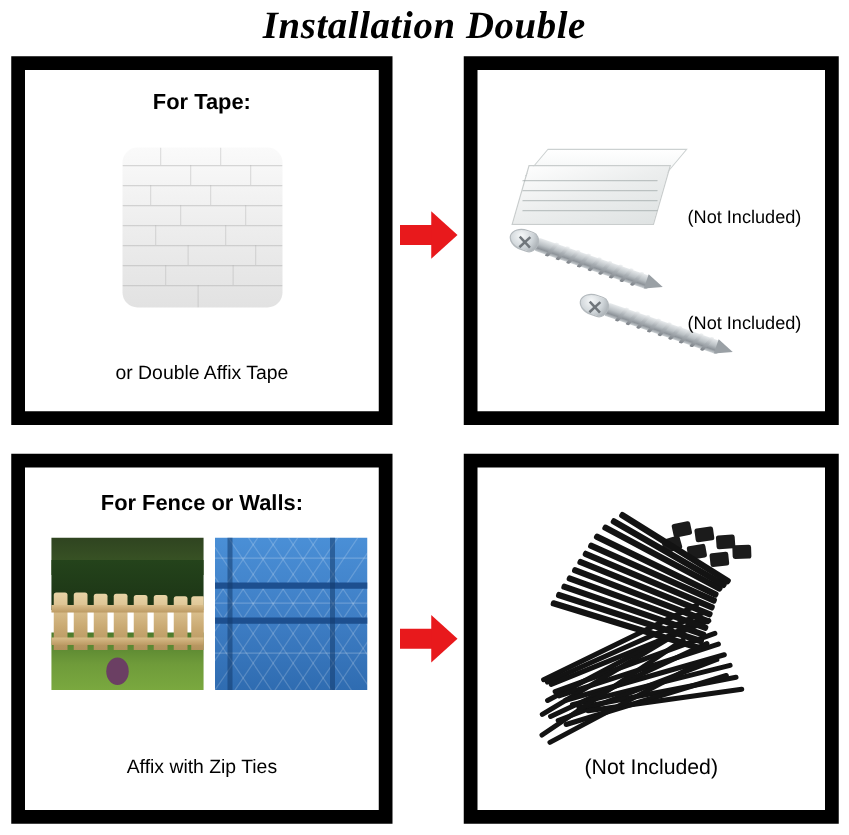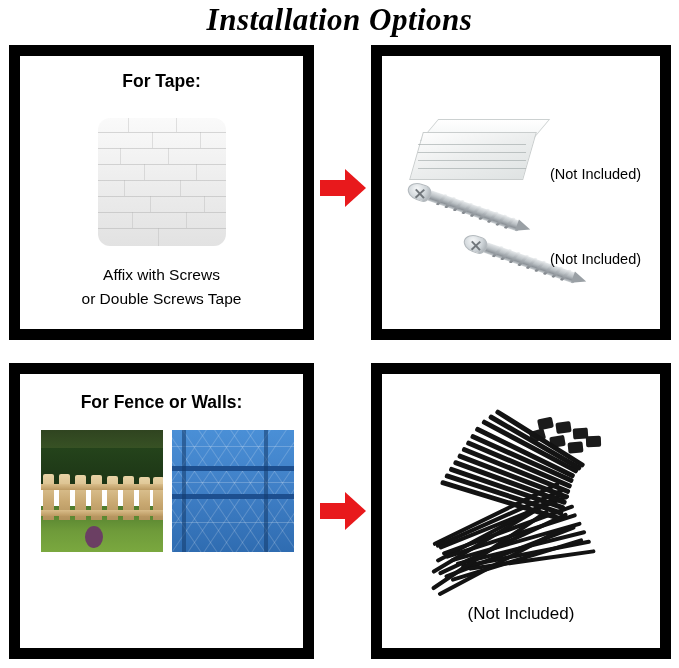--- a/index.html
+++ b/index.html
@@ -255,21 +255,21 @@
   }
   .tie-head {
     position: absolute;
     background: #1b1b1b;
     border-radius: 2px;
   }
 </style>
 </head>
 <body>
 
-<div id="page-title">Installation Options</div>
+<div id="page-title">Installation Double</div>
 
 <div class="panel" id="panel-walls">
   <div class="panel-heading">For Tape:</div>
 
   <div class="wall-swatch">
     <div class="brickline" style="top:14px"></div>
     <div class="brickline" style="top:30px"></div>
     <div class="brickline" style="top:46px"></div>
     <div class="brickline" style="top:62px"></div>
     <div class="brickline" style="top:78px"></div>
@@ -286,22 +286,21 @@
     <div class="vline" style="left:26px; top:62px; height:16px"></div>
     <div class="vline" style="left:82px; top:62px; height:16px"></div>
     <div class="vline" style="left:52px; top:78px; height:16px"></div>
     <div class="vline" style="left:106px;top:78px; height:16px"></div>
     <div class="vline" style="left:34px; top:94px; height:16px"></div>
     <div class="vline" style="left:88px; top:94px; height:16px"></div>
     <div class="vline" style="left:60px; top:110px;height:18px"></div>
   </div>
 
   <div class="caption" id="walls-caption">
-    <div>Affix with Screws</div>
-    <div>or Double Screws Tape</div>
+    <div>or Double Affix Tape</div>
   </div>
 </div>
 
 <div class="arrow" id="arrow-top">
   <div class="shaft"></div>
   <div class="head"></div>
 </div>
 
 <div class="panel" id="panel-wall-parts">
 
@@ -397,20 +396,21 @@
     <div class="cl-diag" style="left:118px; transform:rotate(-34deg);"></div>
     <div class="cl-band" style="top:36px; height:5px;"></div>
     <div class="cl-band" style="top:64px; height:5px;"></div>
     <div class="cl-wire" style="top:16px;"></div>
     <div class="cl-wire" style="top:52px;"></div>
     <div class="cl-wire" style="top:92px;"></div>
     <div class="cl-post" style="left:10px;"></div>
     <div class="cl-post" style="left:92px;"></div>
   </div>
 
+  <div class="caption" id="fence-caption">Affix with Zip Ties</div>
 </div>
 
 <div class="arrow" id="arrow-bottom">
   <div class="shaft"></div>
   <div class="head"></div>
 </div>
 
 <div class="panel" id="panel-zipties">
   <div class="tie-bundle">
     <div class="tie-head" style="left:128px; top:2px;  width:15px; height:11px; transform:rotate(-12deg);"></div>

